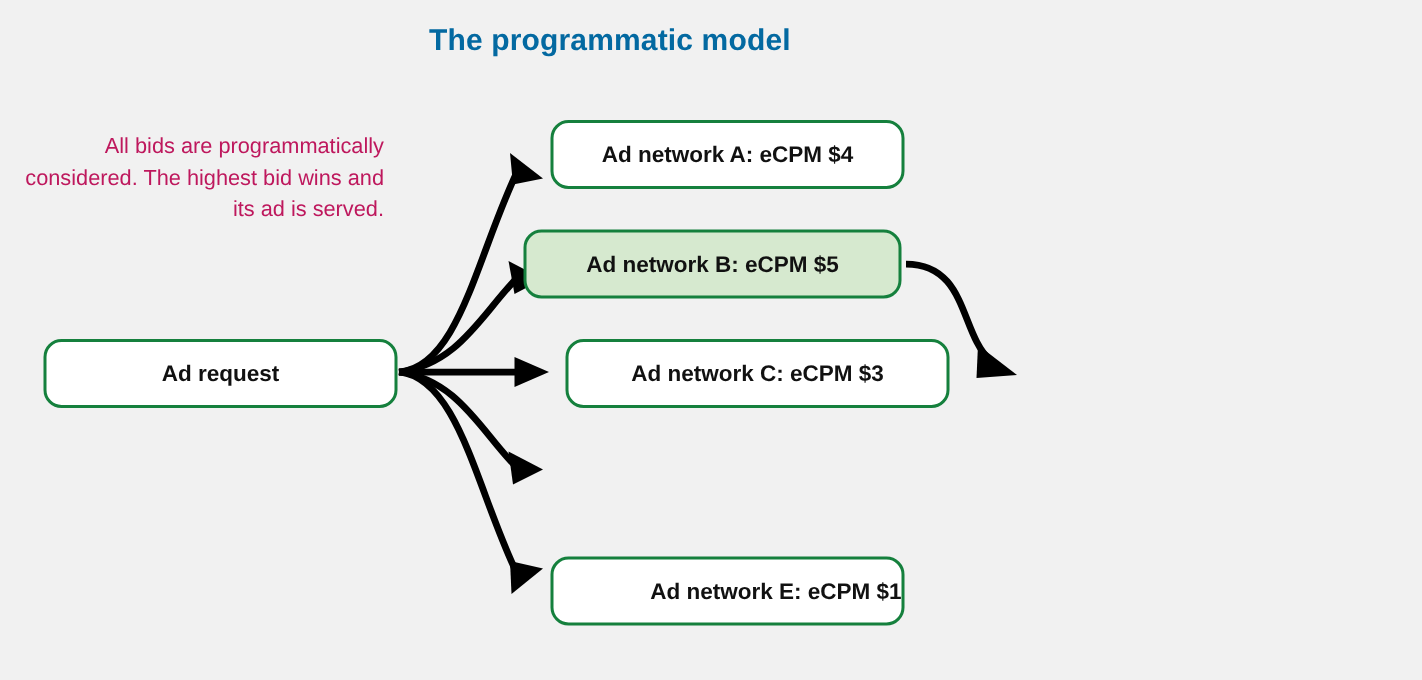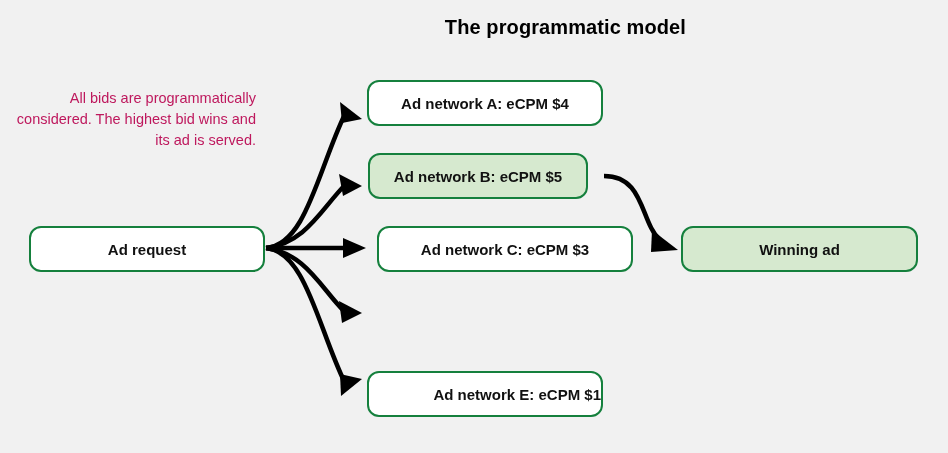--- a/index.html
+++ b/index.html
@@ -19,24 +19,24 @@
     position: absolute;
     left: 0; top: 0;
     width: 948px;
     height: 453px;
   }
   .title {
     position: absolute;
     left: 286px;
     top: 16px;
     width: 400px;
-    text-align: right;
+    text-align: left;
     font-size: 20px;
     font-weight: bold;
-    color: #000000;
+    color: #0369a1;
     letter-spacing: 0.1px;
   }
   .desc {
     position: absolute;
     left: 8px;
     top: 88px;
     width: 248px;
     text-align: right;
     font-size: 14.5px;
     line-height: 21px;
@@ -113,30 +113,27 @@
   </svg>
 
   <div class="node" style="left:29px; top:226px; width:236px; height:46px;">
     <span class="node-label">Ad request</span>
   </div>
 
   <div class="node" style="left:367px; top:80px; width:236px; height:46px;">
     <span class="node-label">Ad network A: eCPM $4</span>
   </div>
 
-  <div class="node green" style="left:368px; top:153px; width:220px; height:46px;">
+  <div class="node green" style="left:349px; top:153px; width:252px; height:46px;">
     <span class="node-label">Ad network B: eCPM $5</span>
   </div>
 
   <div class="node" style="left:377px; top:226px; width:256px; height:46px;">
     <span class="node-label">Ad network C: eCPM $3</span>
   </div>
 
 
   <div class="node" style="left:367px; top:371px; width:236px; height:46px;justify-content:flex-end;">
     <span class="node-label">Ad network E: eCPM $1</span>
   </div>
 
-  <div class="node green" style="left:681px; top:226px; width:237px; height:46px;">
-    <span class="node-label">Winning ad</span>
-  </div>
 
 </div>
 
 </body></html>

